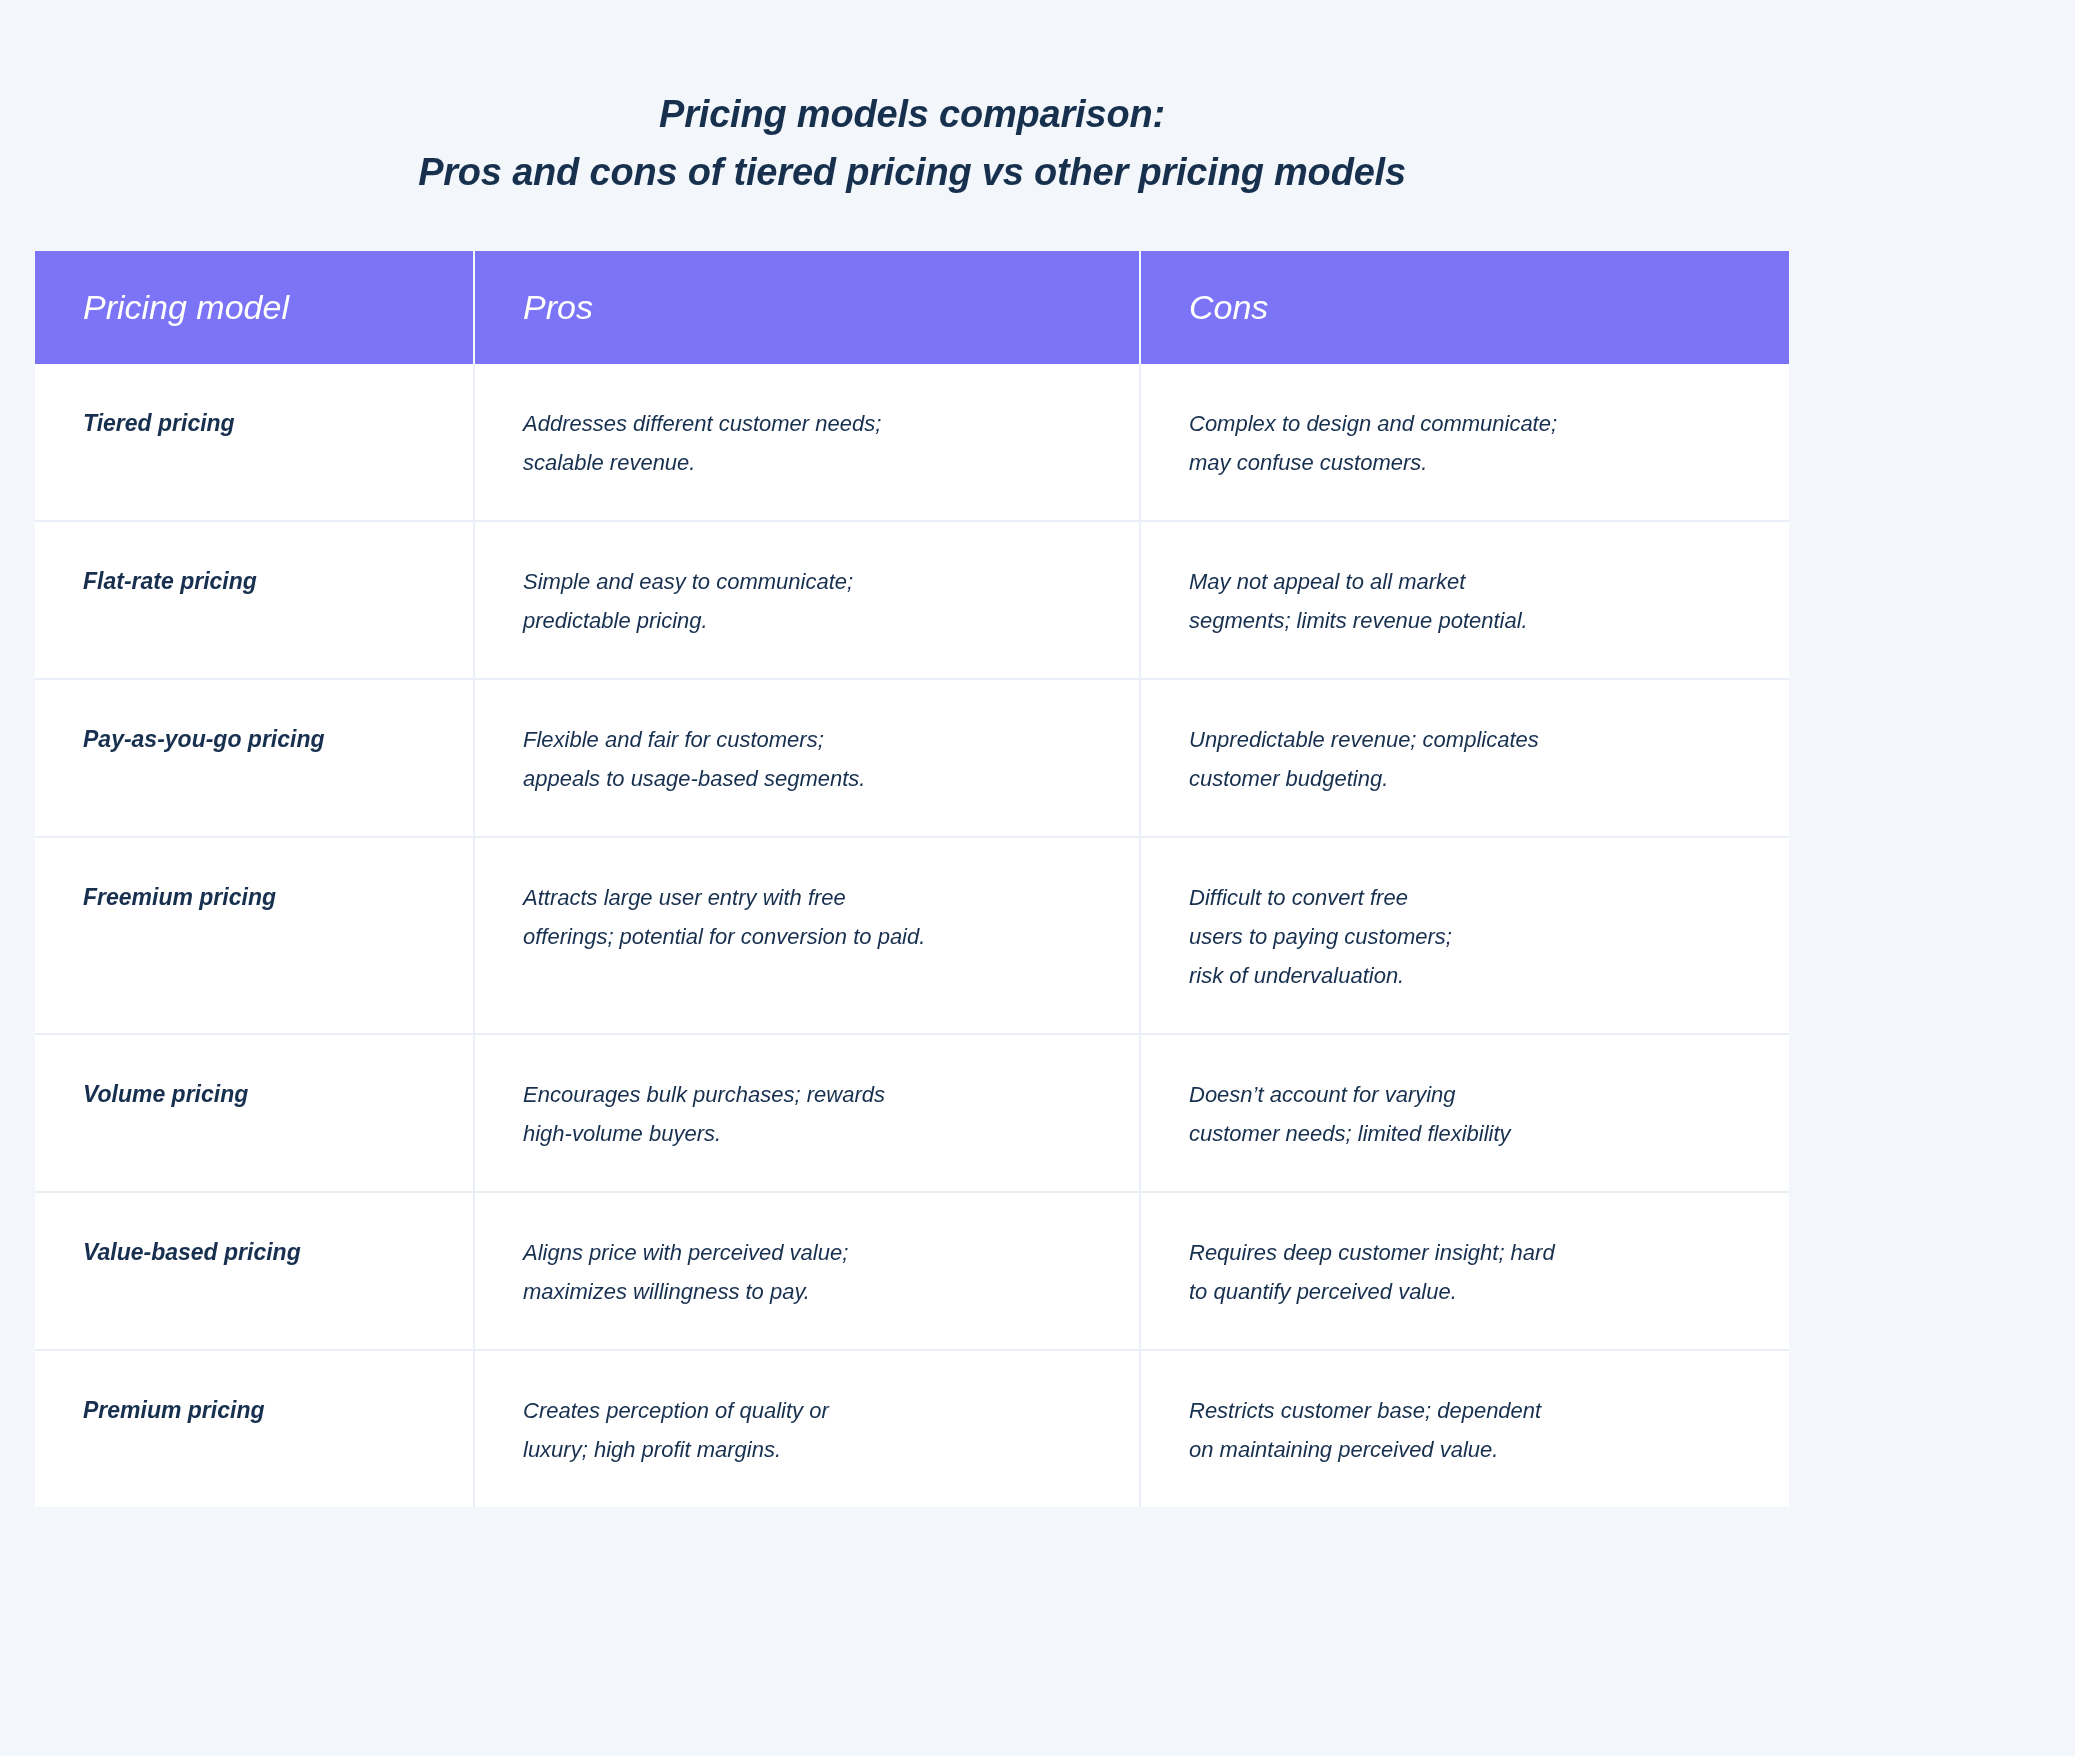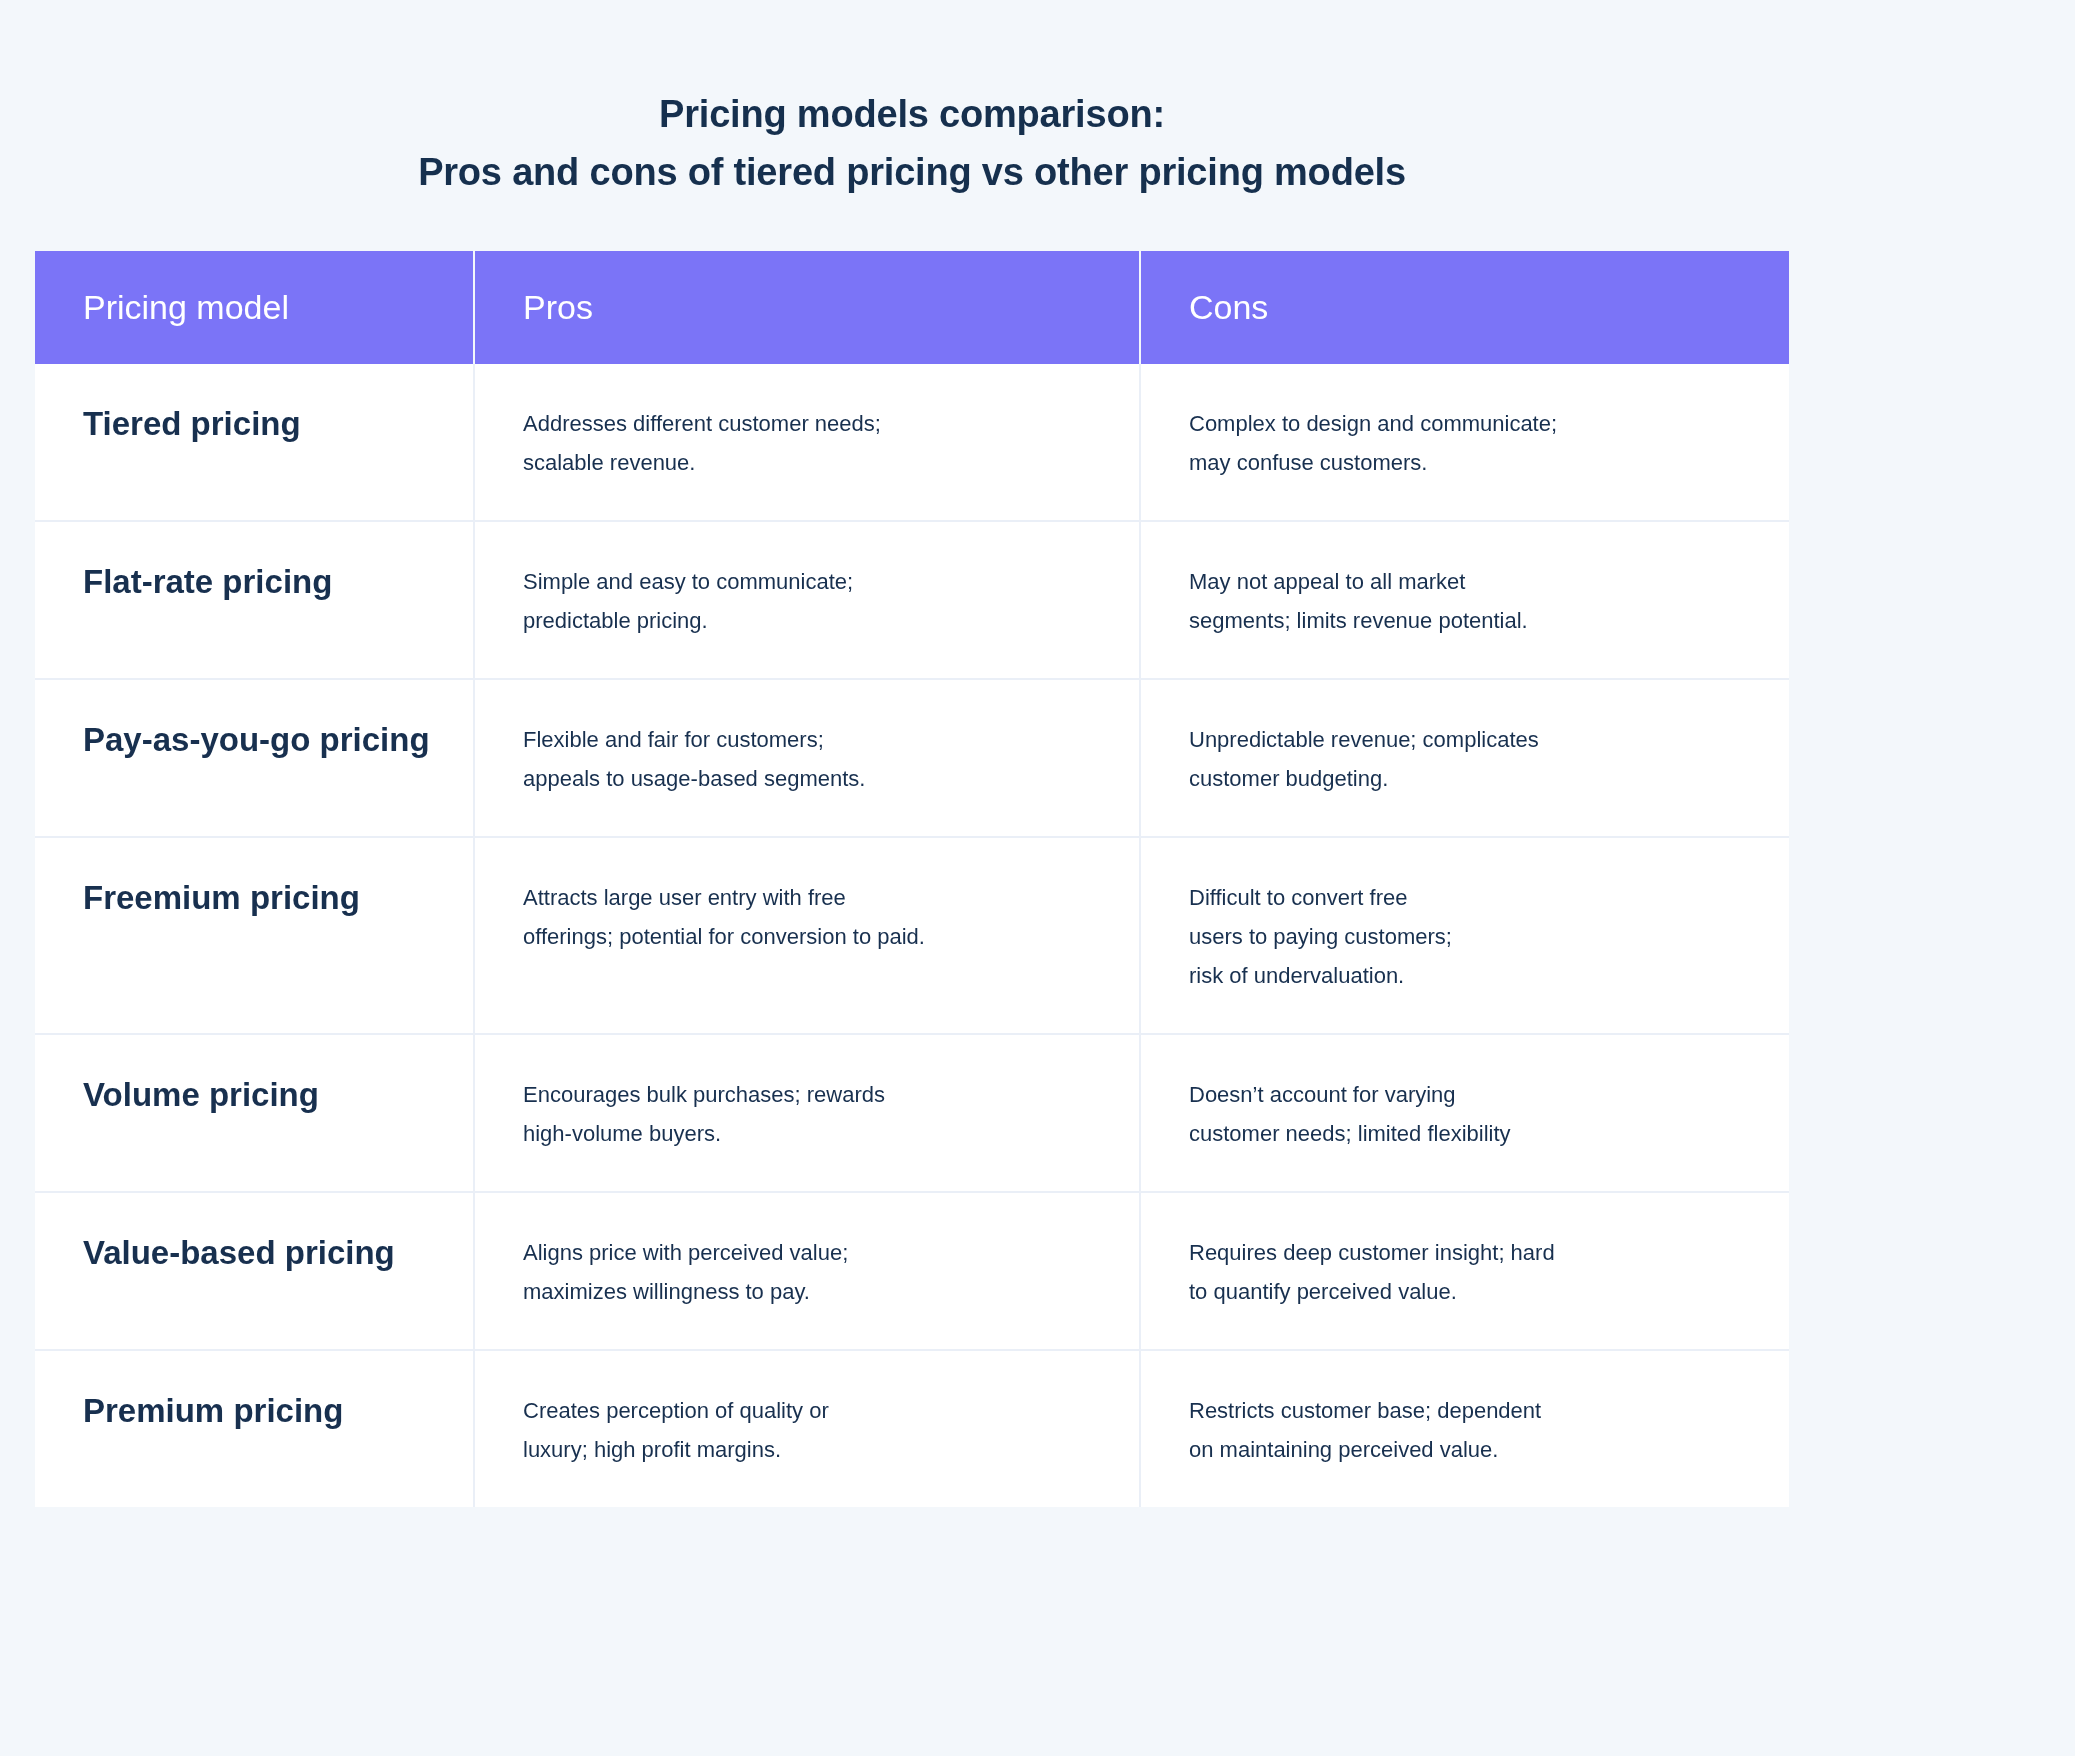--- a/index.html
+++ b/index.html
@@ -14,20 +14,21 @@
     font-family: "Liberation Sans", sans-serif;
     color: #17304f;
     overflow: hidden;
   }
 
   .page {
     position: relative;
     width: 1824px;
     height: 1756px;
     box-sizing: border-box;
+    font-style: italic;
   }
 
   
   .title-block {
     padding-top: 85px;
     text-align: center;
   }
   .title-line {
     font-size: 38px;
     font-weight: bold;
@@ -75,21 +76,21 @@
     border-bottom: 2.9px solid #eaeff7;
     font-size: 22px;
     line-height: 39px;
     color: #18304f;
   }
   tbody td:last-child { border-right: none; }
   tbody tr:last-child td { border-bottom: none; }
 
   tbody td.model {
     font-weight: bold;
-    font-size: 33px;
+    font-size: 23px;
     line-height: 39px;
     white-space: nowrap;
   }
 
   .cellline { display: block; }
 </style>
 </head>
 <body>
 
 <div class="page">

